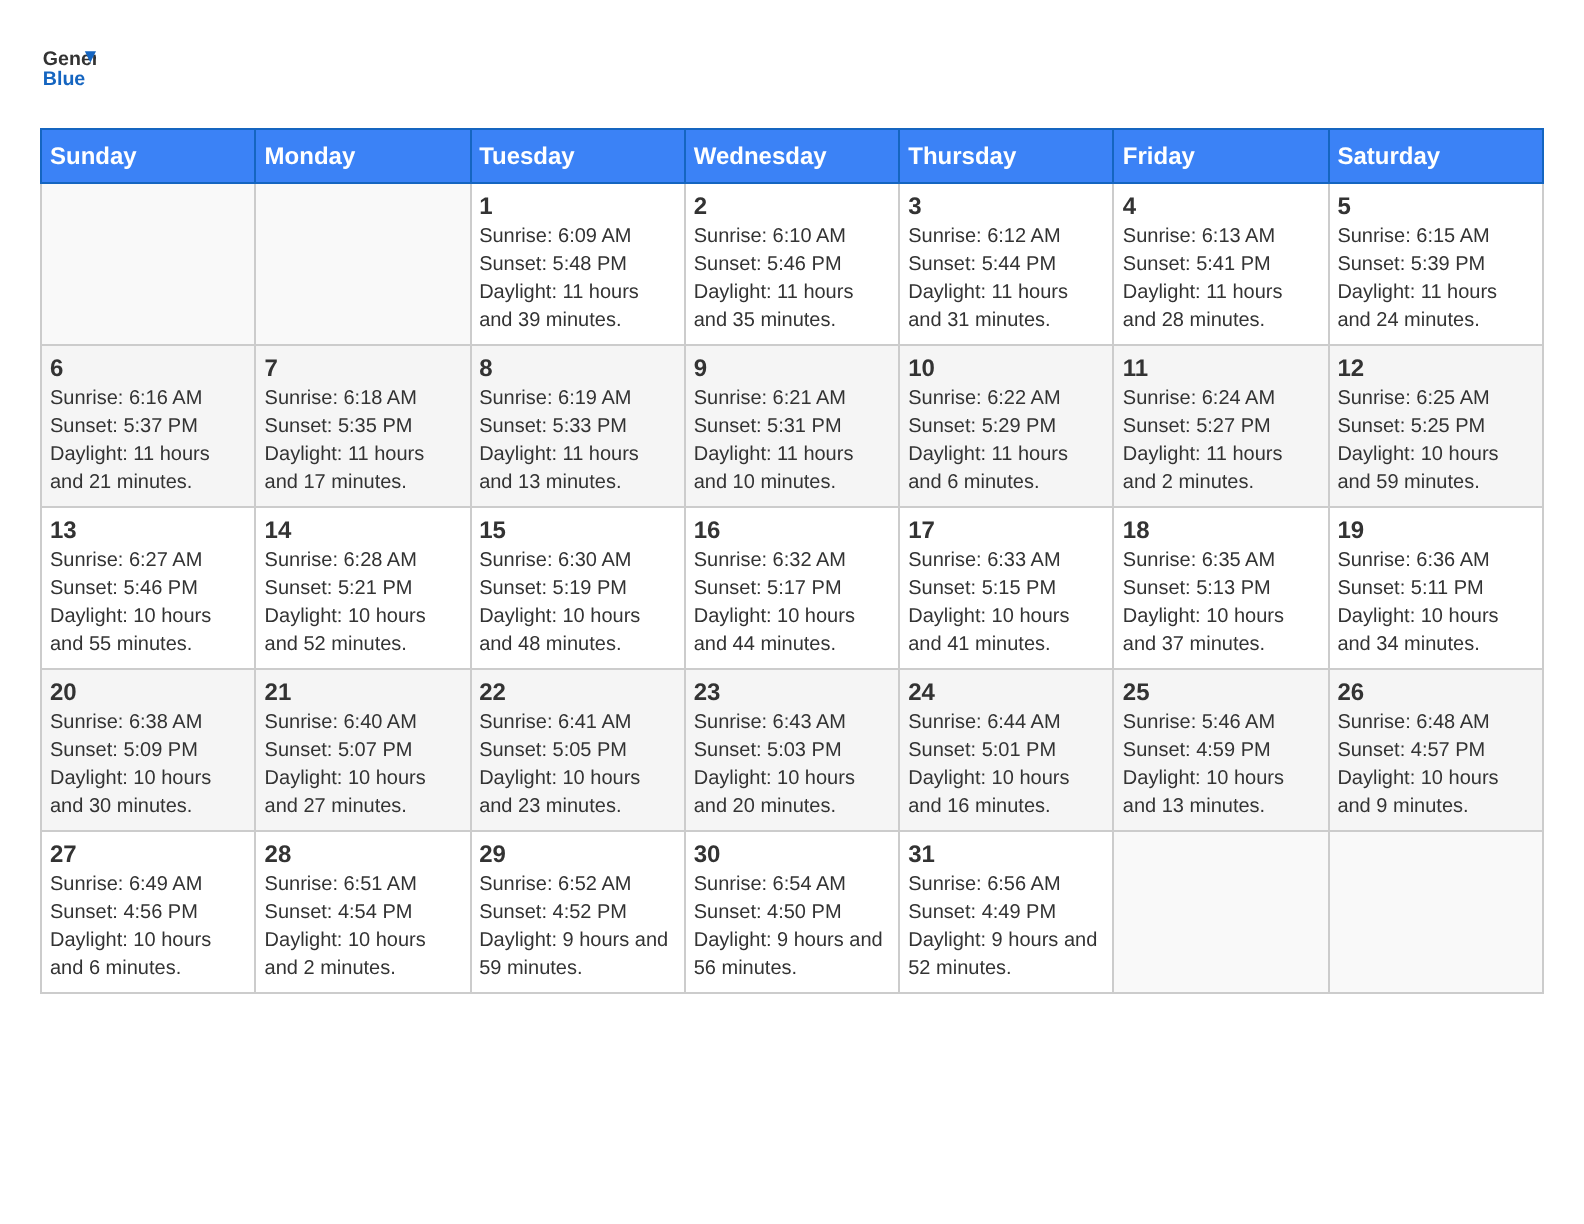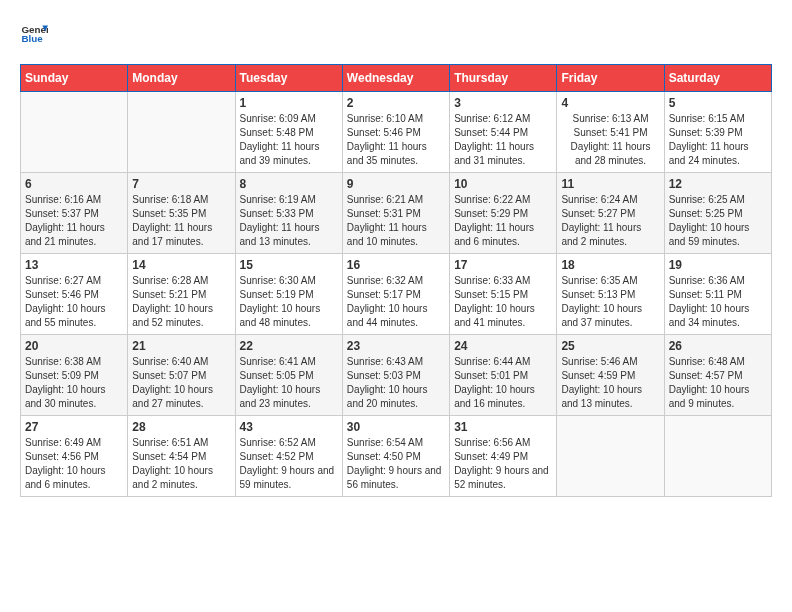--- a/index.html
+++ b/index.html
@@ -38,21 +38,21 @@
       font-size: 16px;
       font-weight: normal;
       color: #555;
     }
     table {
       width: 100%;
       border-collapse: collapse;
       table-layout: fixed;
     }
     thead tr th {
-      background-color: #ef4444;
+      background-color: #3b82f6;
       color: #fff;
       font-size: 12px;
       font-weight: bold;
       padding: 6px 4px;
       text-align: left;
       border: 1px solid #1565c0;
     }
     tbody tr td {
       border: 1px solid #ccc;
       vertical-align: top;
@@ -125,21 +125,21 @@
 Daylight: 11 hours and 35 minutes.</div>
         </td>
         <td>
           <span class="day-num">3</span>
           <div class="cell-text" style="white-space: pre-line;">Sunrise: 6:12 AM
 Sunset: 5:44 PM
 Daylight: 11 hours and 31 minutes.</div>
         </td>
         <td>
           <span class="day-num">4</span>
-          <div class="cell-text" style="white-space: pre-line; text-align: center;">Sunrise: 6:13 AM
+          <div class="cell-text" style="white-space: pre-line;">Sunrise: 6:13 AM
 Sunset: 5:41 PM
 Daylight: 11 hours and 28 minutes.</div>
         </td>
         <td>
           <span class="day-num">5</span>
           <div class="cell-text" style="white-space: pre-line;">Sunrise: 6:15 AM
 Sunset: 5:39 PM
 Daylight: 11 hours and 24 minutes.</div>
         </td>
       </tr>
@@ -282,21 +282,21 @@
 Sunset: 4:56 PM
 Daylight: 10 hours and 6 minutes.</div>
         </td>
         <td>
           <span class="day-num">28</span>
           <div class="cell-text" style="white-space: pre-line;">Sunrise: 6:51 AM
 Sunset: 4:54 PM
 Daylight: 10 hours and 2 minutes.</div>
         </td>
         <td>
-          <span class="day-num">43</span>
+          <span class="day-num">29</span>
           <div class="cell-text" style="white-space: pre-line;">Sunrise: 6:52 AM
 Sunset: 4:52 PM
 Daylight: 9 hours and 59 minutes.</div>
         </td>
         <td>
           <span class="day-num">30</span>
           <div class="cell-text" style="white-space: pre-line;">Sunrise: 6:54 AM
 Sunset: 4:50 PM
 Daylight: 9 hours and 56 minutes.</div>
         </td>

